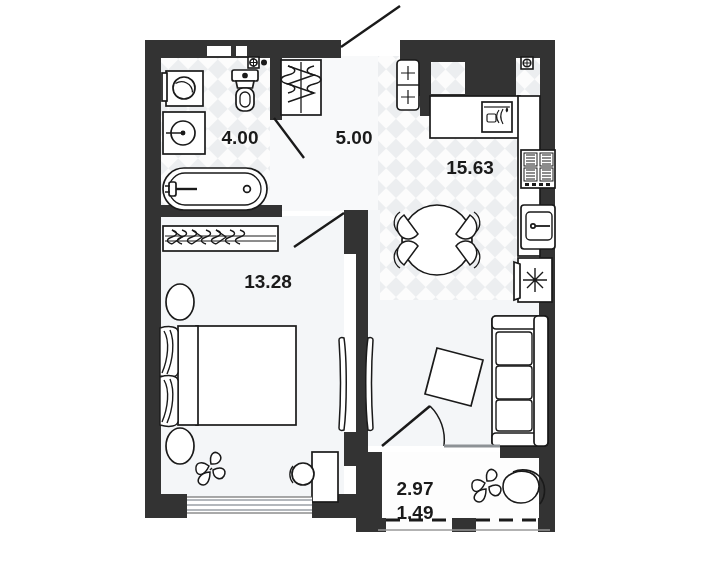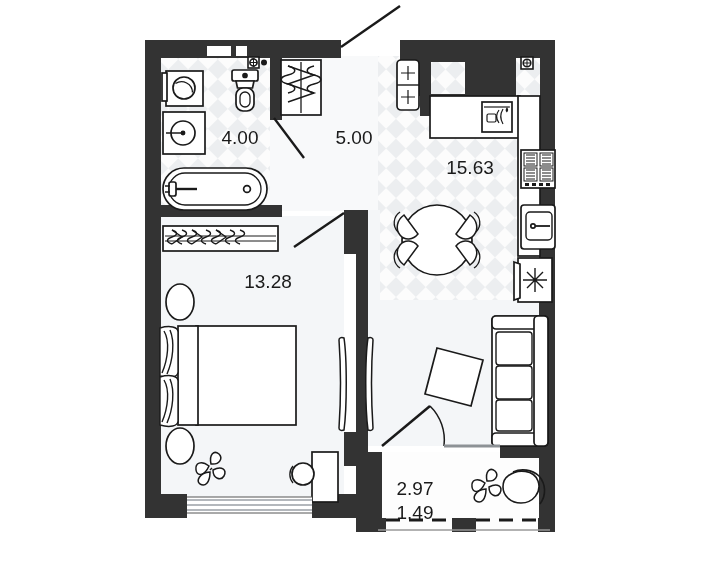--- a/index.html
+++ b/index.html
@@ -1,18 +1,18 @@
 <!DOCTYPE html>
 <html><head>
 <meta charset="utf-8">
 <style>
   html,body{margin:0;padding:0;background:#ffffff;}
   body{width:710px;height:572px;overflow:hidden;
        font-family:"Liberation Sans","DejaVu Sans",sans-serif;}
-  #plan{position:relative;width:710px;height:572px;background:#a16207;}
+  #plan{position:relative;width:710px;height:572px;background:#a16207;font-weight:bold;}
   svg{display:block;}
   .area-label{font-family:"Liberation Sans","DejaVu Sans",sans-serif;
               font-size:19px;fill:#1a1a1a;}
 </style>
 </head>
 <body>
 
 <div id="plan">
 <svg width="710" height="572" viewBox="0 0 710 572" shape-rendering="geometricPrecision">
 

